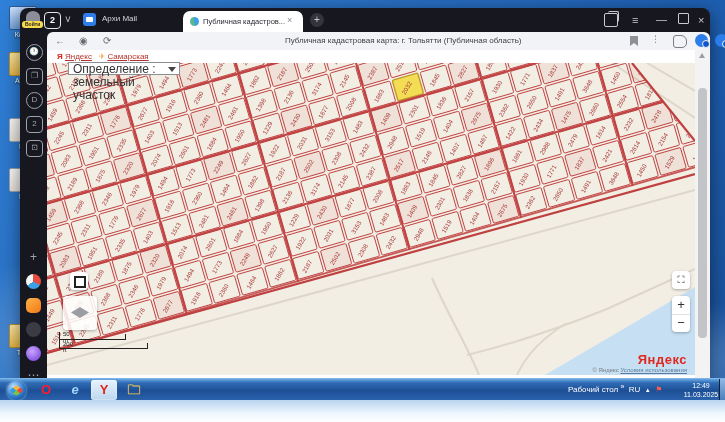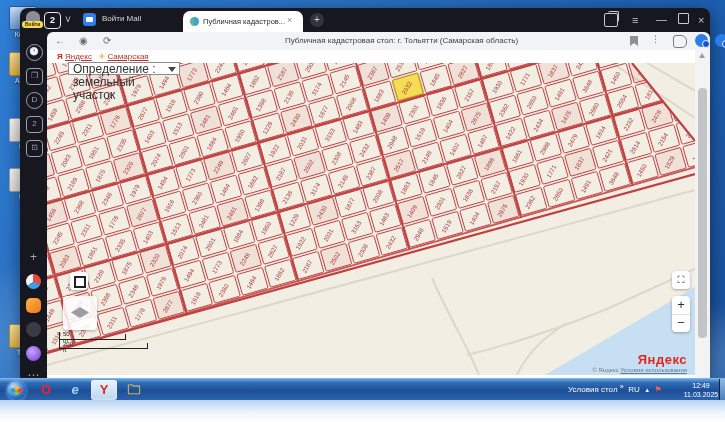--- a/index.html
+++ b/index.html
@@ -131,21 +131,21 @@
       </div>
     </div>
 
   <div id="browser" class="abs">
     <div id="titlebar" class="abs">
       <div id="avatar" class="abs"></div>
       <div id="signin" class="abs">Войти</div>
       <div id="profilebox" class="abs">2</div>
       <div id="chevdown" class="abs tb-ic">˅</div>
       <div id="mailfav" class="abs"></div>
-      <div id="pinnedtab" class="abs">Войти Mail</div>
+      <div id="pinnedtab" class="abs">Архи Mail</div>
       <div id="tabactive" class="abs">
         <span id="tabfav" class="abs"></span>
         <span id="tablabel" class="abs">Публичная кадастров...</span>
         <span id="tabclose" class="abs">×</span>
       </div>
       <div id="newtab" class="abs">+</div>
       <div id="win-panels" class="abs"></div>
       <div id="win-menu" class="abs tb-ic">≡</div>
       <div id="win-min" class="abs tb-ic">—</div>
       <div id="win-max" class="abs"></div>
@@ -163,21 +163,21 @@
       <div class="sdot" style="top:266px;background:linear-gradient(140deg,#ffb347,#f07818);border-radius:5px;"></div>
       <div class="sdot" style="top:290px;background:#3b3b46;"></div>
       <div class="sdot" style="top:314px;background:radial-gradient(circle at 40% 35%,#c9a6ff,#7038d8);"></div>
       <div class="sic nob" style="top:336px;">⋯</div>
     </div>
 
     <div id="toolbar" class="abs">
       <div class="abs nav" style="left:8px;top:3px;">←</div>
       <div class="abs nav" style="left:32px;top:3px;">◉</div>
       <div class="abs nav" style="left:56px;top:3px;">⟳</div>
-      <div id="ptitle" class="abs">Публичная кадастровая стол: г. Тольятти (Самарская область)</div>
+      <div id="ptitle" class="abs">Публичная кадастровая карта: г. Тольятти (Публичная область)</div>
       <div id="bm" class="abs"></div>
       <div id="dots3" class="abs">⋮</div>
       <div id="ext1" class="abs"></div>
       <div class="abs extc" style="left:648px;top:2px;"></div>
       <div class="abs extc" style="left:668px;top:2px;"></div>
     </div>
 
     <div id="content" class="abs">
       <div id="linksrow" class="abs">
         <span id="yalogo">Я</span>
@@ -1014,21 +1014,21 @@
 
   <div id="taskbar" class="abs">
     <div class="tkbtn" style="left:3px;">
         <div id="orb"></div>
       </div>
     <div class="tkbtn" style="left:33px;"><span class="tklogo" style="color:#ff1b2d;">O</span></div>
     <div class="tkbtn" style="left:62px;"><span class="tklogo" style="color:#9fd4ff;font-style:italic;">e</span></div>
     <div class="tkbtn active" style="left:91px;"><span class="tklogo" style="color:#e0281e;">Y</span></div>
     <div class="tkbtn" style="left:121px;"><span class="tklogo" style="color:#f5c74a;">🗀</span></div>
     <div id="tray" class="abs" style="left:568px;top:6px;">
-      <span>Условия стол</span>
+      <span>Рабочий стол</span>
       <span style="position:relative;top:-3px;font-size:7px;">»</span>
       &nbsp;<span>RU</span>
       &nbsp;<span style="font-size:6px;">▲</span>
       &nbsp;<span style="color:#ff5a4e;">⚑</span>
     </div>
     <div id="clockbox" class="abs">
       <div>12:49</div>
       <div>11.03.2025</div>
     </div>
     <div id="showdesk" class="abs"></div>

